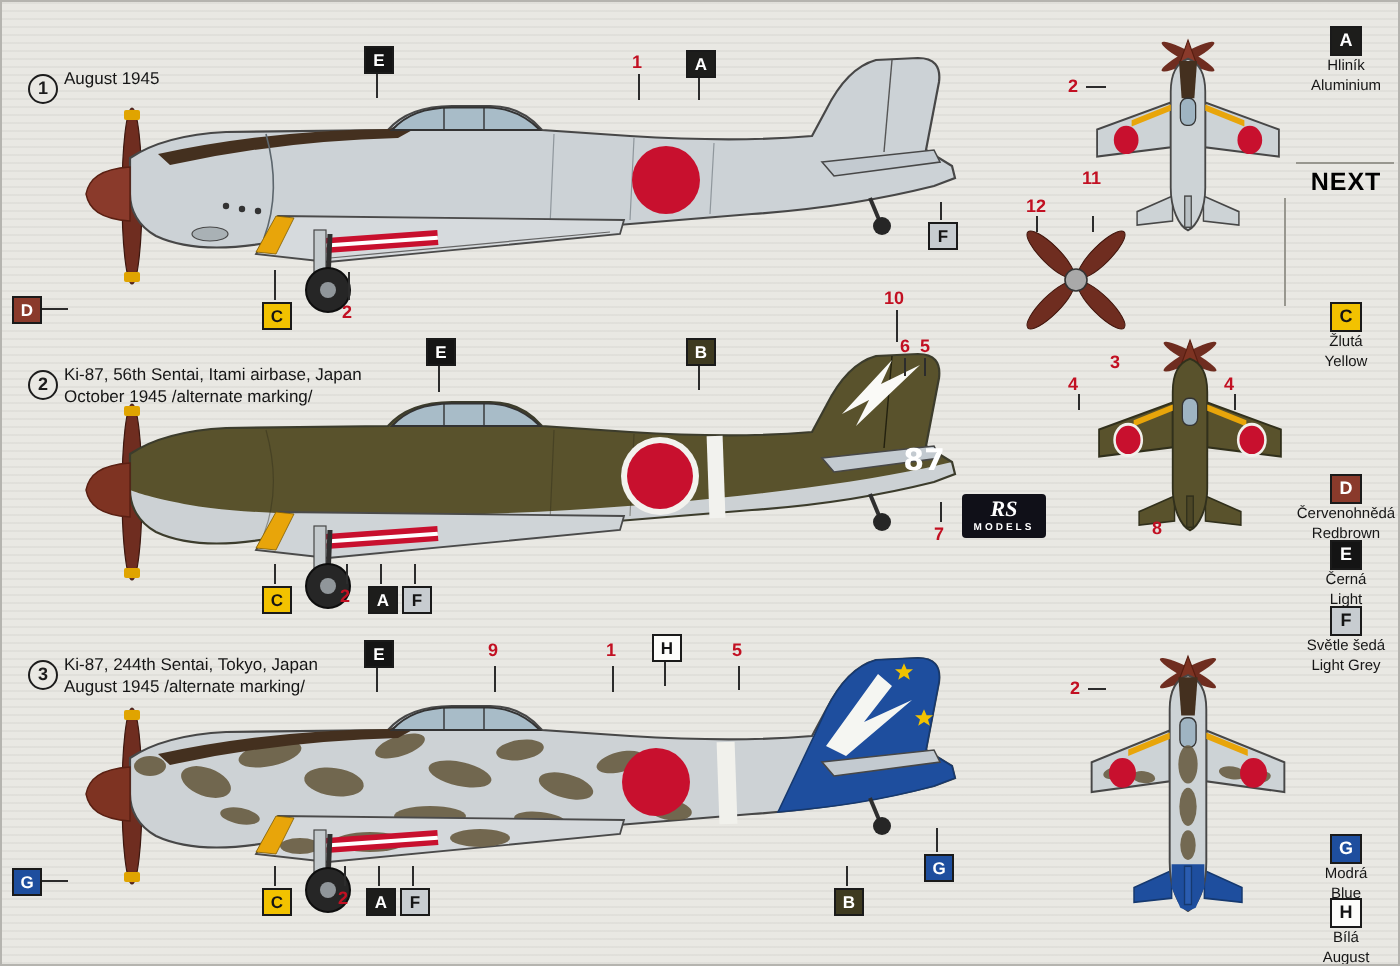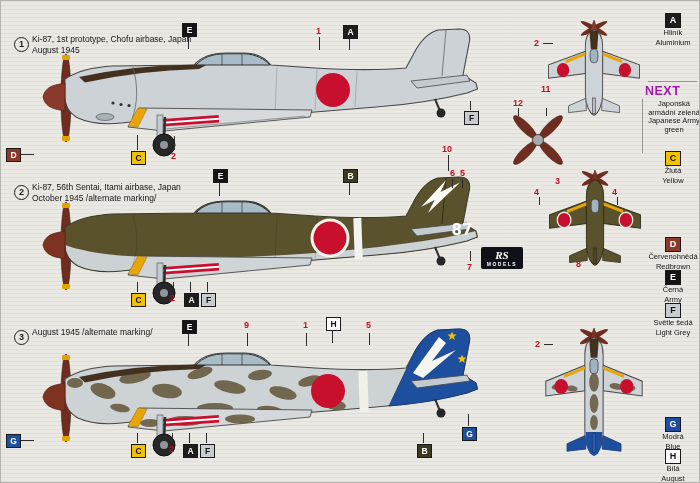--- a/index.html
+++ b/index.html
@@ -20,40 +20,39 @@
   .cE{background:#141414;color:#fff}
   .cF{background:#c7ccd0;color:#141414}
   .cG{background:#1e4e9e;color:#fff}
   .cH{background:#fdfdfb;color:#141414}
   .co.num{color:#c21022;font:bold 9px/10px "Liberation Sans",sans-serif;}
   .lead{position:absolute;width:1px;background:#2c2c2c;z-index:3;}
   .legend{position:absolute;left:644px;top:0;width:56px;height:483px;z-index:4;}
   .lg{position:absolute;left:0;width:56px;display:flex;flex-direction:column;align-items:center;gap:1px;text-align:center;}
   .lg .sw{width:14px;height:13px;border:1px solid #1a1a1a;font:bold 9px/13px "Liberation Sans",sans-serif;text-align:center;}
   .lg .cz,.lg .en,.greentext .cz,.greentext .en{font:7.5px/8.6px "Liberation Sans",sans-serif;color:#161616;}
-  .brand{position:absolute;left:0;width:56px;text-align:left;font:bold 12.5px/13px "Liberation Sans",sans-serif;
-         letter-spacing:.5px;color:#a21caf;}
+  .brand{position:absolute;left:0;width:56px;text-align:center;font:bold 12.5px/13px "Liberation Sans",sans-serif;
+         letter-spacing:.5px;color:#000000;}
   .greentext{position:absolute;left:3px;width:52px;text-align:center;}
   .hline{position:absolute;left:3px;width:49px;height:1px;background:#98978f;}
   .vline{position:absolute;left:-3px;width:1px;height:54px;background:#98978f;}
   .pub-logo{position:absolute;left:480px;top:246px;width:42px;height:22px;background:#101018;color:#fff;
             border-radius:2px;display:flex;flex-direction:column;align-items:center;justify-content:center;z-index:4;}
   .pub-logo .rs{font:italic bold 11px/11px "Liberation Serif",serif;}
   .pub-logo .md{font:bold 5px/6px "Liberation Sans",sans-serif;letter-spacing:1.5px;}
   .addr{position:absolute;left:462px;top:276px;width:120px;text-align:center;
         font:bold 7.5px/9.2px "Liberation Sans",sans-serif;color:#232343;z-index:4;}
 </style>
 </head>
 <body>
 
 <div class="sheet">
 
   <span class="pnum" style="left:13px;top:36px">1</span>
   <div class="cap" style="left:31px;top:33px">
-    <div>Ki-87, 1st prototype, Chofu airbase, Japan</div>
     <div>August 1945</div>
   </div>
 
   <svg class="art" style="left:14px;top:12px" width="486" height="152" viewBox="0 0 486 152">
     <ellipse cx="51" cy="85" rx="5" ry="44" fill="#6f2d20" stroke="#3c170f" stroke-width="0.6"></ellipse>
     <rect x="47" y="42" width="8" height="5" rx="1" fill="#e0a400"></rect>
     <rect x="47" y="123" width="8" height="5" rx="1" fill="#e0a400"></rect>
     <path d="M 50,66 C 62,58 78,54 98,53 L 179,52 C 186,44 196,40 211,40 L 230,40 C 242,40 250,45 256,52 L 300,55 C 340,57.5 368,57 391,55 L 398,42 C 404,30 412,20 423,17 L 444,16 C 452,16 455.5,20 454.5,28 L 448,62 L 461,70 L 462.5,76 L 452,80 C 420,88 391,92 361,94 L 300,99 C 240,104 200,106 161,107 L 121,108 C 99,112 78,112 63,105 C 54,100 50,92 50,84 Z" fill="#ccd2d6" stroke="#474747" stroke-width="1.1"></path>
     <path d="M 64,64 Q 120,52 180,51.5 L 197,42 L 202,46 L 184,56 Q 125,57.5 70,69.5 Z" fill="#44301f"></path>
     <g stroke="#5c666d" fill="none">
@@ -160,20 +159,21 @@
   <i class="lead" style="left:136px;top:281px;height:10px"></i>
   <span class="co num" style="left:169px;top:292px">2</span>
   <i class="lead" style="left:172px;top:281px;height:10px"></i>
   <span class="co box cA" style="left:183px;top:292px">A</span>
   <i class="lead" style="left:189px;top:281px;height:10px"></i>
   <span class="co box cF" style="left:200px;top:292px">F</span>
   <i class="lead" style="left:206px;top:281px;height:10px"></i>
 
   <span class="pnum" style="left:13px;top:329px">3</span>
   <div class="cap" style="left:31px;top:326px">
+    <div>Ki-87, 244th Sentai, Tokyo, Japan</div>
     <div>August 1945 /alternate marking/</div>
   </div>
 
   <svg class="art" style="left:14px;top:312px" width="486" height="152" viewBox="0 0 486 152">
     <defs>
       <clipPath id="fus3">
           <path d="M 50,66 C 62,58 78,54 98,53 L 179,52 C 186,44 196,40 211,40 L 230,40 C 242,40 250,45 256,52 L 300,55 C 340,57.5 368,57 391,55 L 398,42 C 404,30 412,20 423,17 L 444,16 C 452,16 455.5,20 454.5,28 L 448,62 L 461,70 L 462.5,76 L 452,80 C 420,88 391,92 361,94 L 300,99 C 240,104 200,106 161,107 L 121,108 C 99,112 78,112 63,105 C 54,100 50,92 50,84 Z"></path>
         </clipPath>
       <clipPath id="wing3">
           <path d="M 124,95 L 113,114 L 149,118 L 295,104 L 297,97 Z"></path>
@@ -351,38 +351,34 @@
 
   <div class="legend">
     <div class="lg" style="top:12px">
       <div class="sw cA">A</div>
       <div class="cz">Hliník</div>
       <div class="en">Aluminium</div>
     </div>
     <div class="hline" style="top:80px"></div>
     <div class="brand" style="top:84px">NEXT</div>
     <div class="vline" style="top:98px"></div>
-    <div class="greentext" style="top:99px">
-      <div class="cz">Japonská armádní zelená</div>
-      <div class="en">Japanese Army green</div>
-    </div>
     <div class="lg" style="top:150px">
       <div class="sw cC">C</div>
       <div class="cz">Žlutá</div>
       <div class="en">Yellow</div>
     </div>
     <div class="lg" style="top:236px">
       <div class="sw cD">D</div>
       <div class="cz">Červenohnědá</div>
       <div class="en">Redbrown</div>
     </div>
     <div class="lg" style="top:269px">
       <div class="sw cE">E</div>
       <div class="cz">Černá</div>
-      <div class="en">Army</div>
+      <div class="en">Light</div>
     </div>
     <div class="lg" style="top:302px">
       <div class="sw cF">F</div>
       <div class="cz">Světle šedá</div>
       <div class="en">Light Grey</div>
     </div>
     <div class="lg" style="top:416px">
       <div class="sw cG">G</div>
       <div class="cz">Modrá</div>
       <div class="en">Blue</div>

